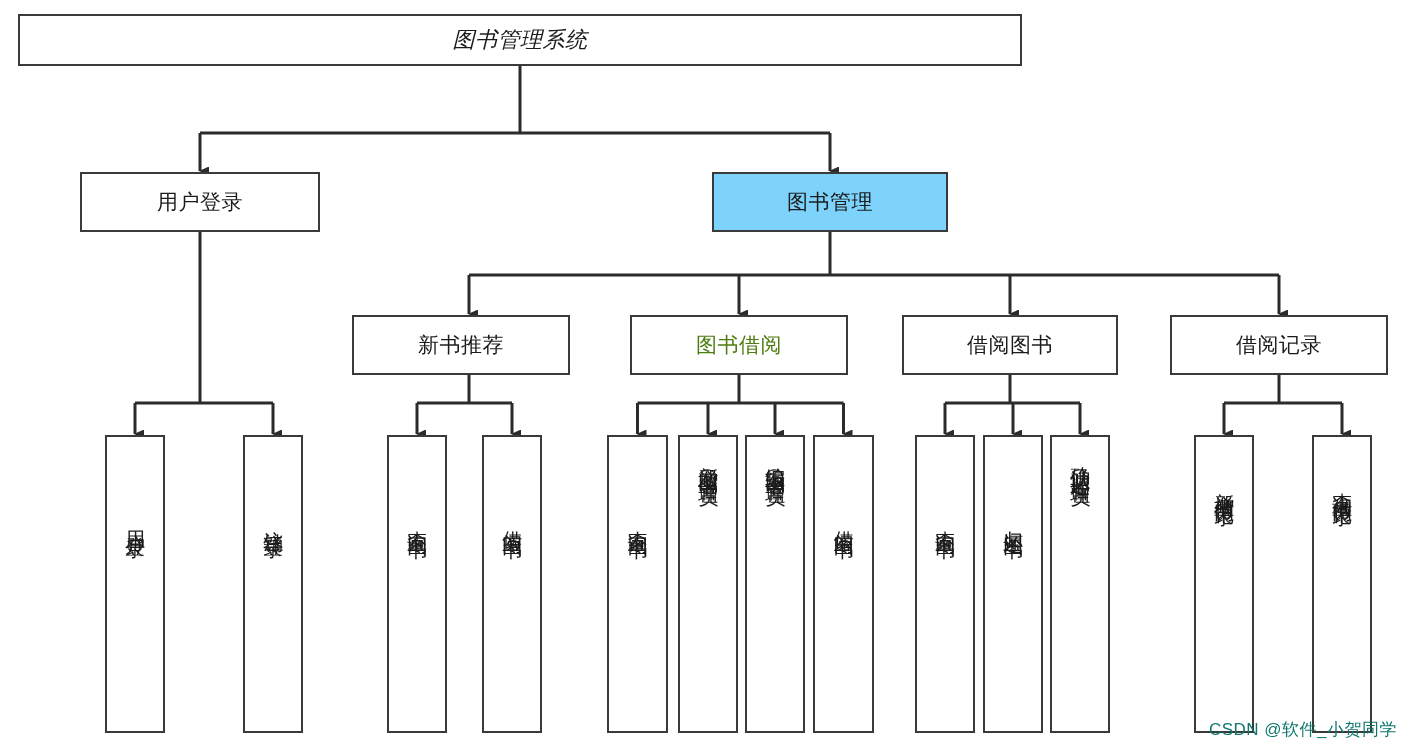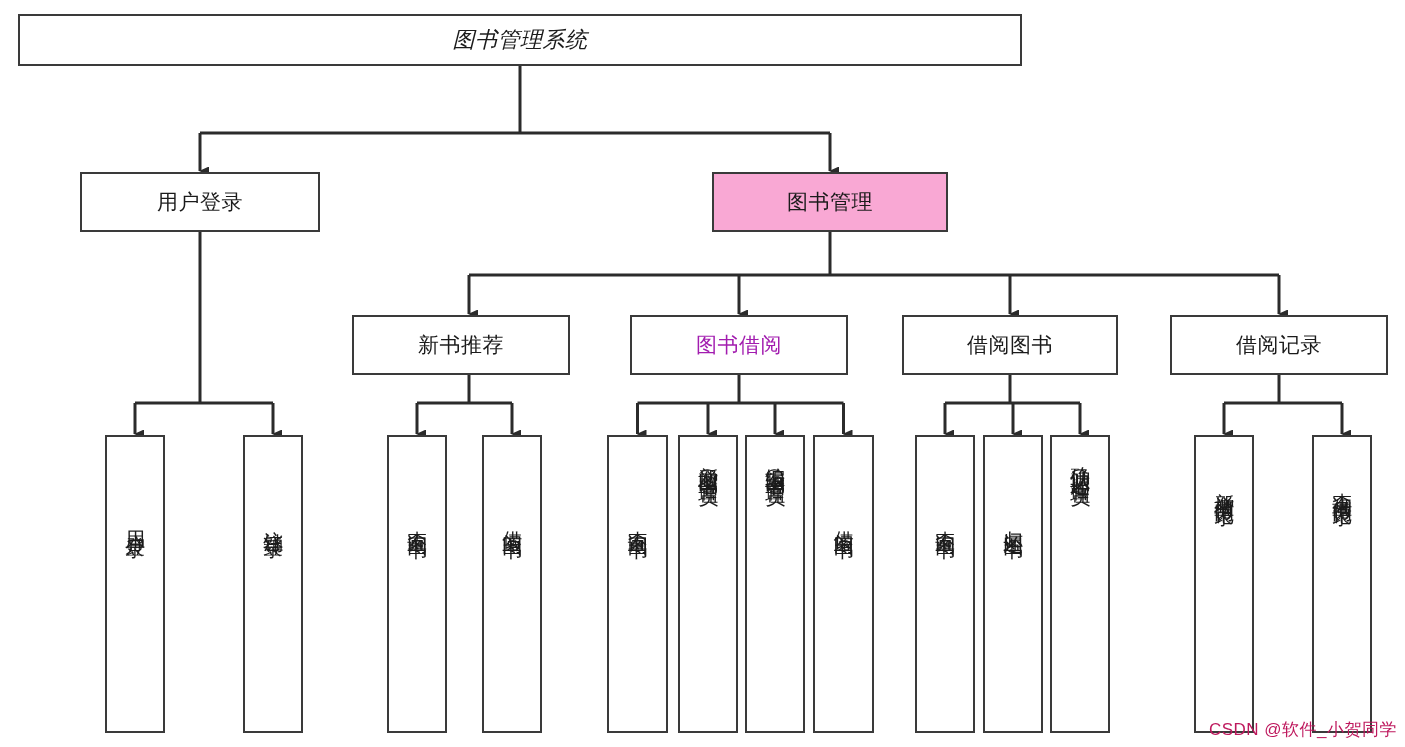--- a/index.html
+++ b/index.html
@@ -45,21 +45,21 @@
     letter-spacing:3px;
     white-space:pre;
   }
   
   .node-box.leaf.short{padding-top:78px;}
   .node-box.leaf.medium{padding-top:40px;}
 
   #watermark{
     position:absolute;
     right:8px;bottom:6px;
-    color:#be185d;
+    color:#0f766e;
     font-size:17px;
     letter-spacing:0.5px;
     user-select:none;
     white-space:nowrap;
   }
 </style>
 </head>
 <body>
 
 <div id="diagram-root">
@@ -107,28 +107,28 @@
       </g>
   </svg>
 
   <div id="node-layer">
       <div class="node-box root" style="left: 18px; top: 14px; width: 1004px; height: 52px; border-color: rgb(58, 58, 58); background: rgb(255, 255, 255); font-style: italic;">
         <span class="node-label" style="color: rgb(27, 27, 27);">图书管理系统</span>
       </div>
       <div class="node-box level2" style="left: 80px; top: 172px; width: 240px; height: 60px; border-color: rgb(58, 58, 58); background: rgb(255, 255, 255);">
         <span class="node-label" style="color: rgb(27, 27, 27);">用户登录</span>
       </div>
-      <div class="node-box level2" style="left: 712px; top: 172px; width: 236px; height: 60px; border-color: rgb(58, 58, 58); background: #f9a8d4;">
+      <div class="node-box level2" style="left: 712px; top: 172px; width: 236px; height: 60px; border-color: rgb(58, 58, 58); background: #7dd3fc;">
         <span class="node-label" style="color: rgb(27, 27, 27);">图书管理</span>
       </div>
       <div class="node-box level2" style="left: 352px; top: 315px; width: 218px; height: 60px; border-color: rgb(58, 58, 58); background: rgb(255, 255, 255);">
         <span class="node-label" style="color: rgb(27, 27, 27);">新书推荐</span>
       </div>
       <div class="node-box level2" style="left: 630px; top: 315px; width: 218px; height: 60px; border-color: rgb(58, 58, 58); background: rgb(255, 255, 255);">
-        <span class="node-label" style="color: #a21caf; text-align: center;">图书借阅</span>
+        <span class="node-label" style="color: #4d7c0f; text-align: center;">图书借阅</span>
       </div>
       <div class="node-box level2" style="left: 902px; top: 315px; width: 216px; height: 60px; border-color: rgb(58, 58, 58); background: rgb(255, 255, 255);">
         <span class="node-label" style="color: rgb(27, 27, 27);">借阅图书</span>
       </div>
       <div class="node-box level2" style="left: 1170px; top: 315px; width: 218px; height: 60px; border-color: rgb(58, 58, 58); background: rgb(255, 255, 255);">
         <span class="node-label" style="color: rgb(27, 27, 27); text-align: right;">借阅记录</span>
       </div>
       <div class="node-box leaf short" style="left: 105px; top: 435px; width: 60px; height: 298px; border-color: rgb(58, 58, 58); background: rgb(255, 255, 255);">
         <span class="node-label" style="color: rgb(27, 27, 27);">用户登录</span>
       </div>

